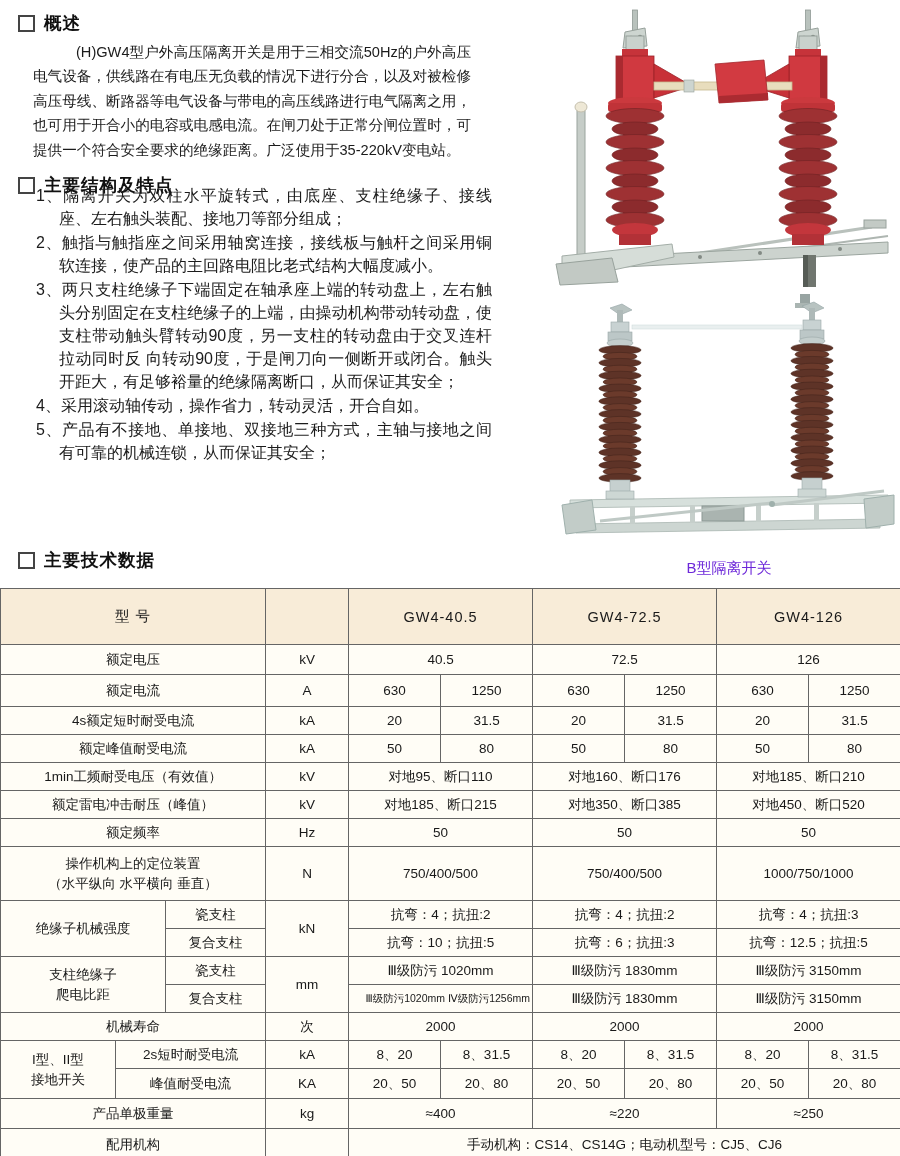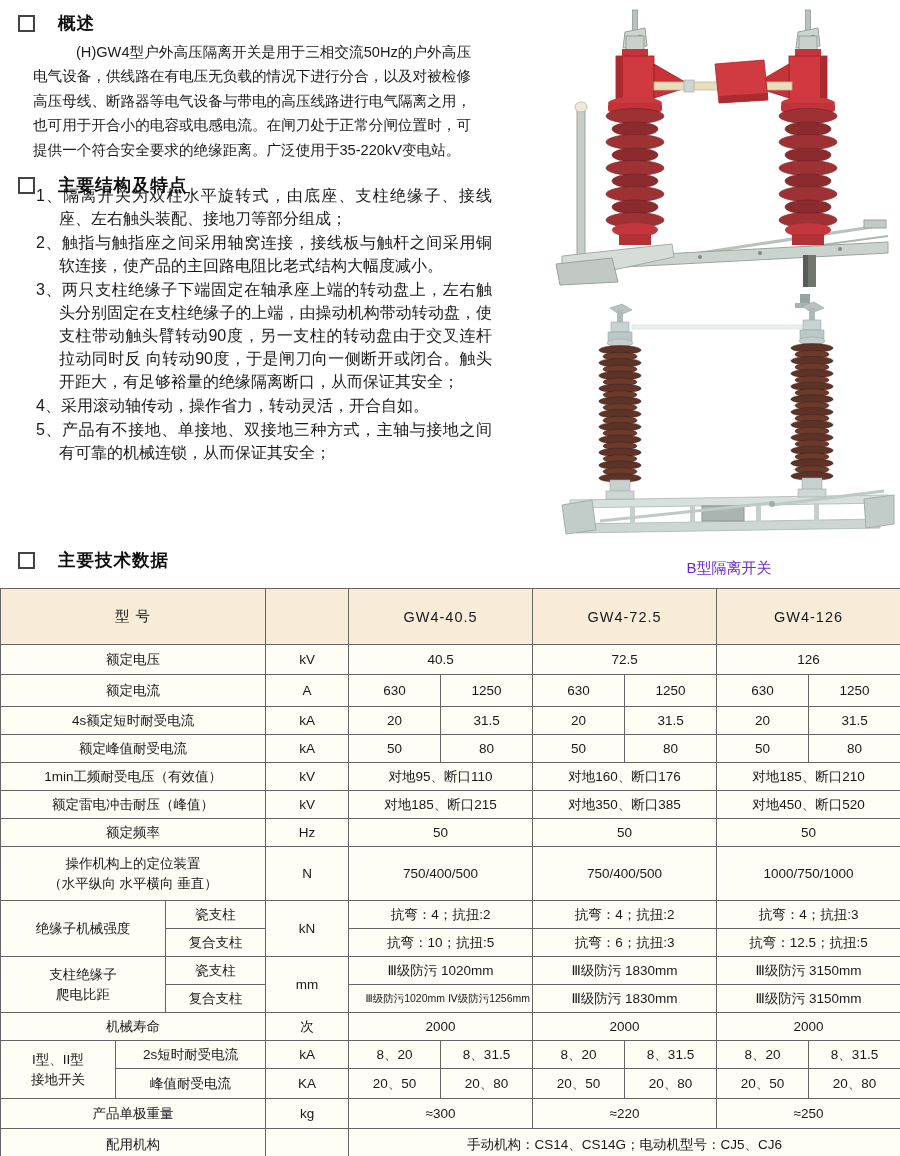--- a/index.html
+++ b/index.html
@@ -1,18 +1,18 @@
 <!DOCTYPE html>
 <html><head>
 <meta charset="utf-8">
 <style>
   html,body{margin:0;padding:0;background:#ffffff;}
   .page{position:relative;width:900px;height:1156px;background:#ffffff;overflow:hidden;
         font-family:"Liberation Sans",sans-serif;color:#1b1b1b;}
-  .heading{position:absolute;display:flex;align-items:center;gap:23px;
+  .heading{position:absolute;display:flex;align-items:center;gap:9px;
            font-size:17.5px;font-weight:bold;color:#101010;letter-spacing:1px;}
   .sq{width:13px;height:13px;border:2px solid #444;background:#fff;flex:0 0 auto;}
   .overview-body{position:absolute;left:33px;top:40px;width:438px;
                  font-size:14.6px;line-height:24.4px;text-align:justify;text-indent:43px;}
   .features{position:absolute;left:36px;top:184px;width:456px;
             font-size:16px;line-height:23px;text-align:justify;}
   .features .item{padding-left:23px;text-indent:-23px;margin:0 0 1px 0;}
   .photo{position:absolute;}
   .photo-caption{position:absolute;left:560px;top:559px;width:338px;text-align:center;
                  font-size:15px;color:#6d28d9;}
@@ -380,21 +380,21 @@
         <td>20、80</td>
         <td>20、50</td>
         <td>20、80</td>
         <td>20、50</td>
         <td>20、80</td>
       </tr>
 
       <tr style="height:30px">
         <td colspan="3">产品单极重量</td>
         <td>kg</td>
-        <td colspan="2">≈300</td>
+        <td colspan="2">≈400</td>
         <td colspan="2">≈220</td>
         <td colspan="2">≈250</td>
       </tr>
 
       <tr style="height:32px">
         <td colspan="3">配用机构</td>
         <td></td>
         <td colspan="6">手动机构：CS14、CS14G；电动机型号：CJ5、CJ6</td>
       </tr>
     </tbody>

